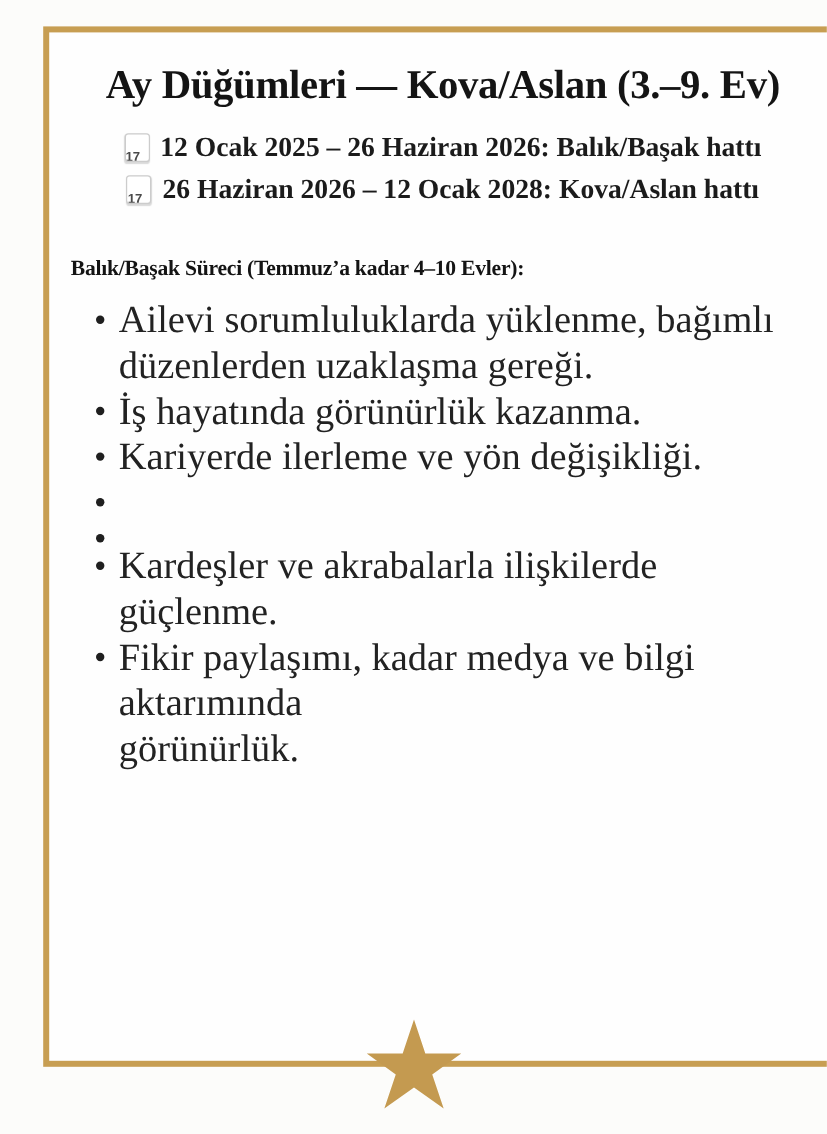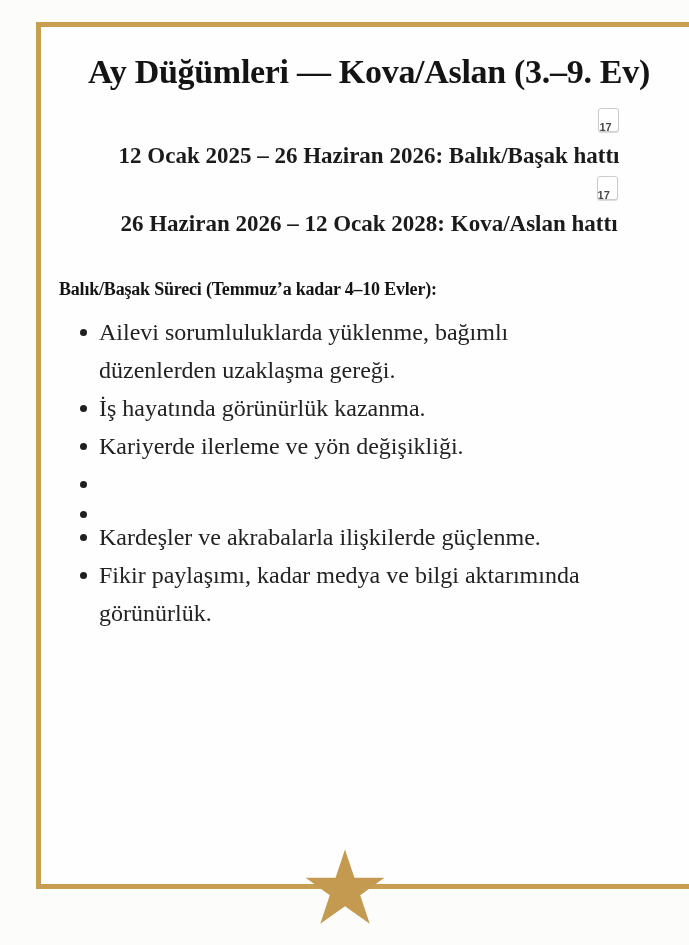--- a/index.html
+++ b/index.html
@@ -41,28 +41,27 @@
   }
   .dates {
     margin-top: 15px;
     display: flex;
     flex-direction: column;
     align-items: center;
     gap: 5px;
   }
   .date-line {
     display: flex;
-    align-items: flex-end;
+    align-items: center;
     gap: 9px;
     font-size: 23px;
     line-height: 30px;
     font-weight: bold;
     color: #1b1b1b;
     white-space: nowrap;
-    flex-direction: column;
   }
   .cal {
     width: 21px;
     height: 24px;
     box-sizing: border-box;
     border: 1px solid #cccccc;
     border-radius: 3px;
     background: #ffffff;
     overflow: hidden;
     flex: none;
@@ -99,21 +98,21 @@
     white-space: nowrap;
     letter-spacing: -0.2px;
   }
   .section-heading.second {
     margin-top: 30px;
   }
   ul.bullets {
     margin: 7px 0 0 0;
     padding: 0;
     list-style: none;
-    font-size: 24px;
+    font-size: 32px;
     line-height: 38px;
     color: #222222;
   }
   ul.bullets li {
     display: flex;
     align-items: flex-start;
   }
   .bullet-dot {
     width: 7px;
     height: 7px;

